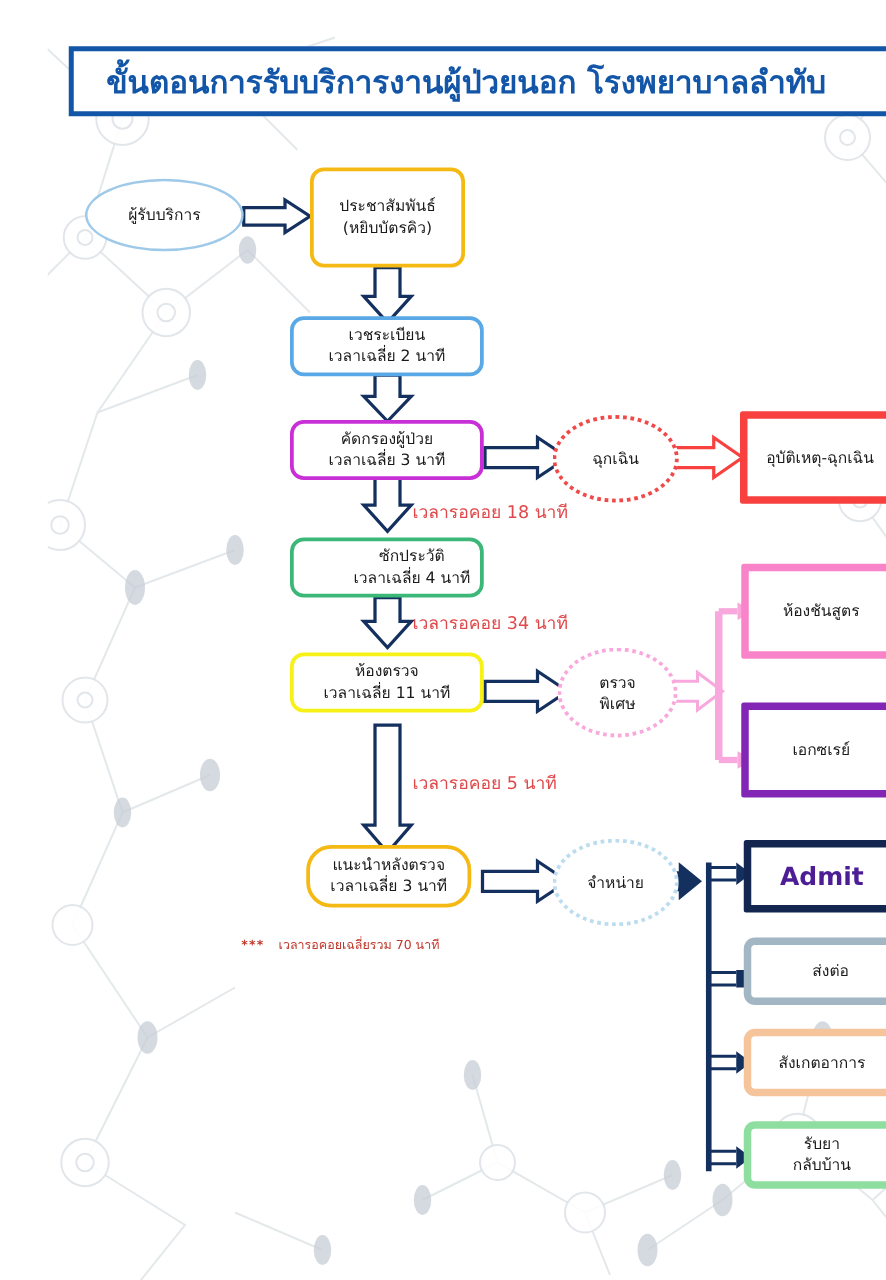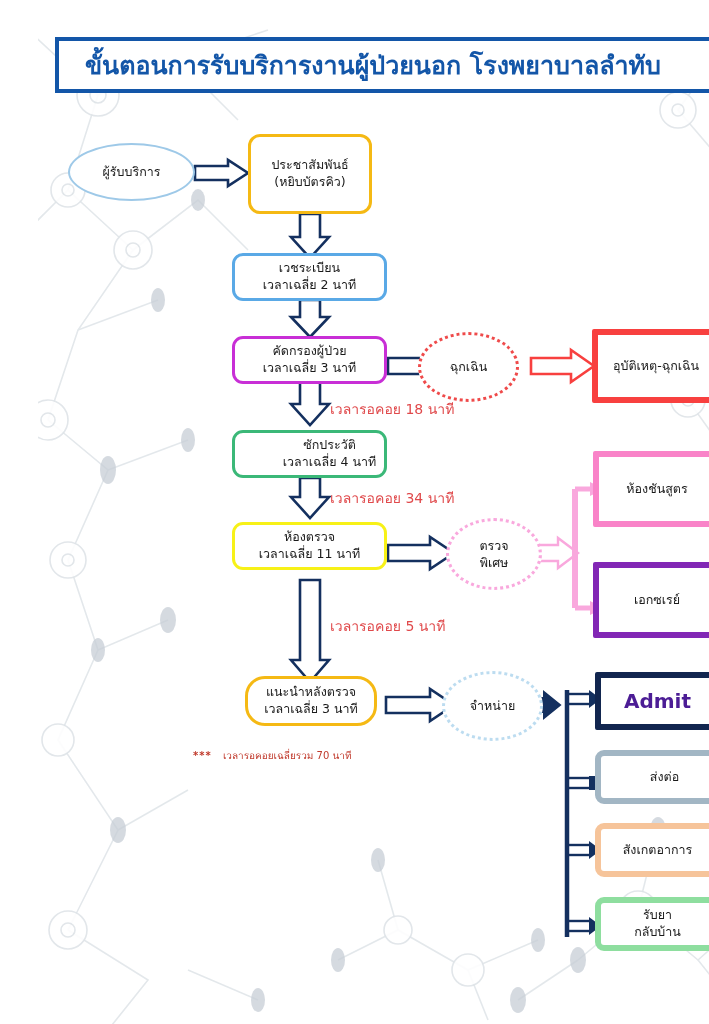--- a/index.html
+++ b/index.html
@@ -292,36 +292,36 @@
 
     <div class="title-bar">
       <span class="title-text">ขั้นตอนการรับบริการงานผู้ป่วยนอก  โรงพยาบาลลำทับ</span>
     </div>
 
     <div class="ellipse" style="left:30px; top:143px; width:127px; height:58px;
                 border:2px solid #9ec9e8;">
       <span class="ln">ผู้รับบริการ</span>
     </div>
 
-    <div class="node rbox" style="left:210px; top:134px; width:124px; height:80px; border-color:#f5b914;border-radius:12px;">
+    <div class="node rbox" style="left:210px; top:134px; width:124px; height:80px; border-color:#f5b914;">
       <span class="ln">ประชาสัมพันธ์</span>
       <span class="ln">(หยิบบัตรคิว)</span>
     </div>
 
     <div class="node rbox" style="left:194px; top:253px; width:155px; height:48px; border-color:#5aa9e6;">
       <span class="ln">เวชระเบียน</span>
       <span class="ln">เวลาเฉลี่ย 2 นาที</span>
     </div>
 
     <div class="node rbox" style="left:194px; top:336px; width:155px; height:48px; border-color:#c82fd6;">
       <span class="ln">คัดกรองผู้ป่วย</span>
       <span class="ln">เวลาเฉลี่ย 3 นาที</span>
     </div>
 
-    <div class="ellipse" style="left:380px; top:332px; width:101px; height:70px;
+    <div class="ellipse" style="left:404px; top:332px; width:101px; height:70px;
                 border:3px dotted #ef4a4a;">
       <span class="ln">ฉุกเฉิน</span>
     </div>
 
     <div class="node sqbox" style="left:554px; top:329px; width:128px; height:74px; border-color:#f8403f;">
       <span class="ln">อุบัติเหตุ-ฉุกเฉิน</span>
     </div>
 
     <div class="node rbox" style="left:194px; top:430px; width:155px; height:48px; border-color:#3bb878;padding-left:40px;">
       <span class="ln">ซักประวัติ</span>

